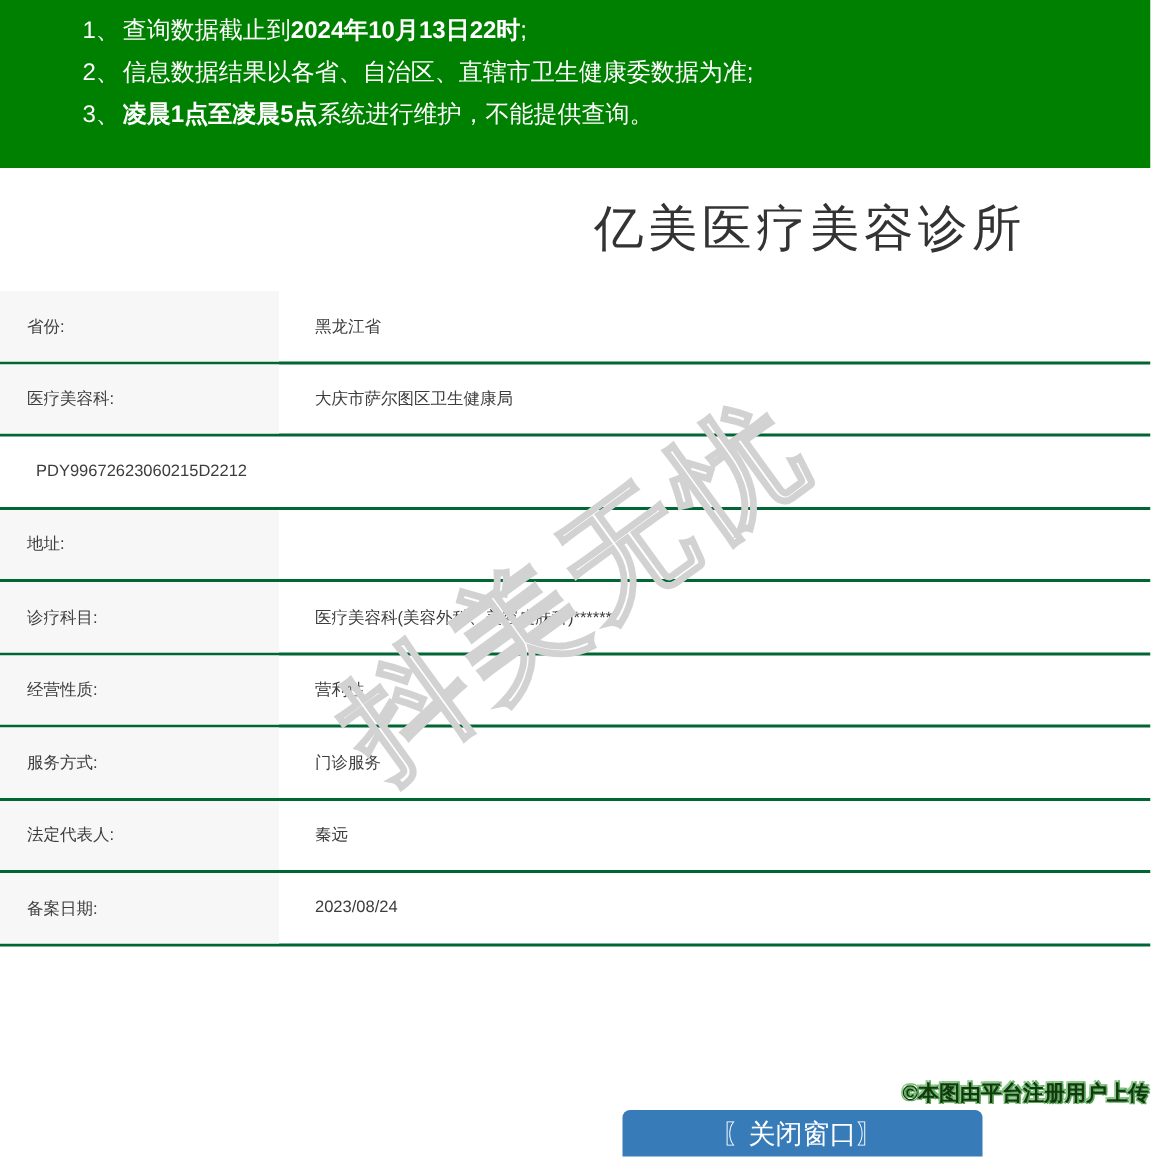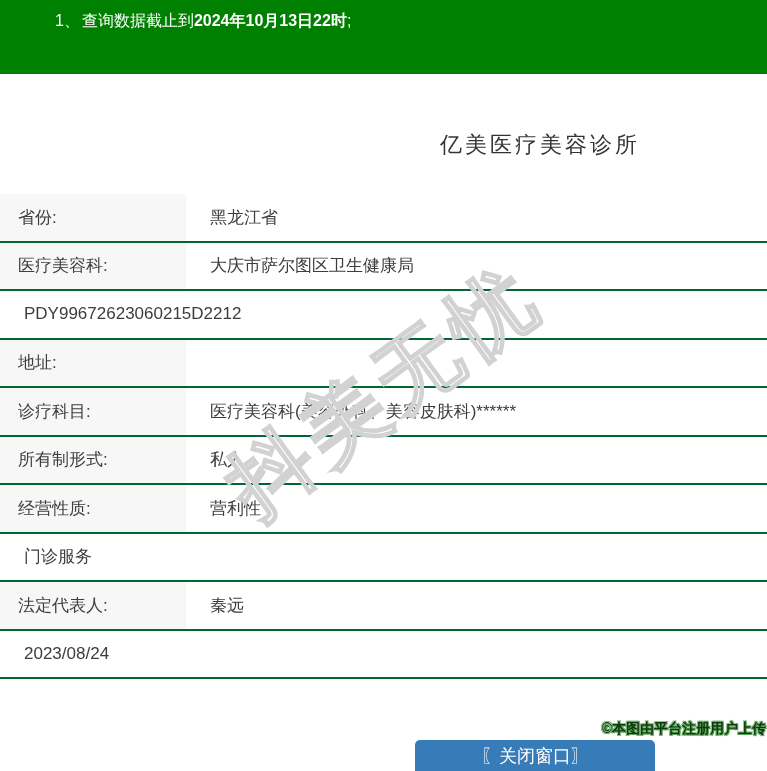--- a/index.html
+++ b/index.html
@@ -6,34 +6,34 @@
     --header-bg:#008000; --row-divider:#006633; --label-bg:#f7f7f7;
     --button-bg:#377cb8; --notice-text:#ffffff; --body-text:#3d3d3d;
     --title-text:#333333; --watermark-stroke:#d2d2d2; --note-text:#12380f;
   }
   html,body{margin:0;padding:0;}
   body{
     width:767px;height:771px;overflow:hidden;position:relative;background:#fff;
     font-family:"Liberation Sans","DejaVu Sans",sans-serif;
   }
   .notice{
-    position:absolute;top:0;left:0;width:767px;height:74px;background:var(--header-bg);
+    position:absolute;top:0;left:0;width:767px;height:112px;background:var(--header-bg);
     box-sizing:border-box;padding:7px 10px 0 55px;color:var(--notice-text);
     font-size:16px;
   }
   .notice-line{line-height:28px;white-space:nowrap;}
   .notice-num{margin-right:2px;}
   .page-title{
     position:absolute;top:130px;left:0;width:767px;box-sizing:border-box;
-    padding-left:313px;text-align:center;font-size:22px;letter-spacing:3px;
+    padding-left:313px;text-align:center;font-size:33px;letter-spacing:3px;
     color:var(--title-text);font-weight:400;white-space:nowrap;
   }
   .record-table{position:absolute;top:194px;left:0;width:767px;}
   .row{display:flex;align-items:stretch;height:46.5px;border-bottom:2px solid var(--row-divider);}
-  .cell{display:flex;align-items:center;font-size:17px;color:var(--body-text);white-space:nowrap;}
+  .cell{display:flex;align-items:center;font-size:11px;color:var(--body-text);white-space:nowrap;}
   .cell.label{width:186px;background:var(--label-bg);padding-left:18px;box-sizing:border-box;}
   .cell.value{flex:1;padding-left:24px;}
   .watermark{
     position:absolute;left:385px;top:392px;
     transform:translate(-50%,-50%) rotate(-36deg);
     font-size:82px;font-weight:bold;letter-spacing:8px;white-space:nowrap;
     color:transparent;-webkit-text-stroke:2px var(--watermark-stroke);
     pointer-events:none;z-index:5;
   }
   .close-btn{
@@ -48,20 +48,22 @@
     font-size:14px;font-weight:bold;color:var(--note-text);white-space:nowrap;
     text-shadow:1px 1px 0 #57a556,-1px -1px 0 #8cc98b,1px -1px 0 #6db56c,-1px 1px 0 #6db56c;
   }
 </style>
 </head>
 <body>
 
 <div class="notice">
   <div>
       <div class="notice-line"><span class="notice-num">1、</span><span>查询数据截止到</span><b>2024年10月13日22时</b><span>;</span></div>
+      <div class="notice-line"><span class="notice-num">2、</span><span>信息数据结果以各省、自治区、直辖市卫生健康委数据为准;</span></div>
+      <div class="notice-line"><span class="notice-num">3、</span><b>凌晨1点至凌晨5点</b><span>系统进行维护，不能提供查询。</span></div>
     </div>
 </div>
 
 <div class="page-title">亿美医疗美容诊所</div>
 
 <div class="record-table">
     <div class="row">
       <div class="cell label">省份:</div>
       <div class="cell value">黑龙江省</div>
     </div>
@@ -73,35 +75,33 @@
       <div class="cell value">PDY99672623060215D2212</div>
     </div>
     <div class="row">
       <div class="cell label">地址:</div>
     </div>
     <div class="row">
       <div class="cell label">诊疗科目:</div>
       <div class="cell value">医疗美容科(美容外科、美容皮肤科)******</div>
     </div>
     <div class="row">
-      <div class="cell label">所有制形式:</div>
-      <div class="cell value">私人</div>
-    </div>
-    <div class="row">
       <div class="cell label">经营性质:</div>
       <div class="cell value">营利性</div>
     </div>
     <div class="row">
+      <div class="cell label">服务方式:</div>
       <div class="cell value">门诊服务</div>
     </div>
     <div class="row">
       <div class="cell label">法定代表人:</div>
       <div class="cell value">秦远</div>
     </div>
     <div class="row">
+      <div class="cell label">备案日期:</div>
       <div class="cell value">2023/08/24</div>
     </div>
   </div>
 
 <div class="watermark">抖美无忧</div>
 
 <button class="close-btn">〖关闭窗口〗</button>
 
 <span class="uploader-note">©本图由平台注册用户上传</span>
 

